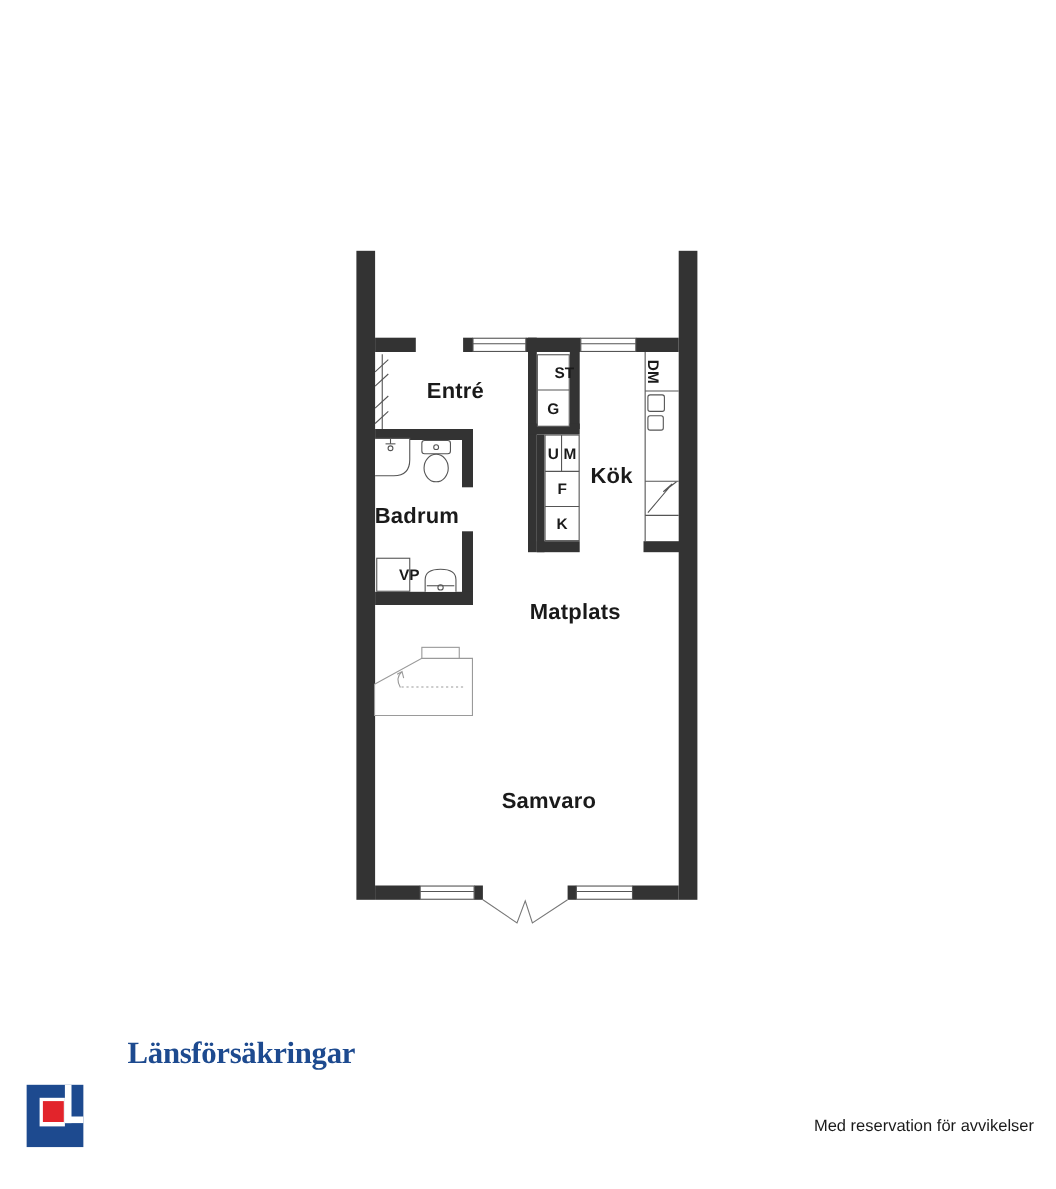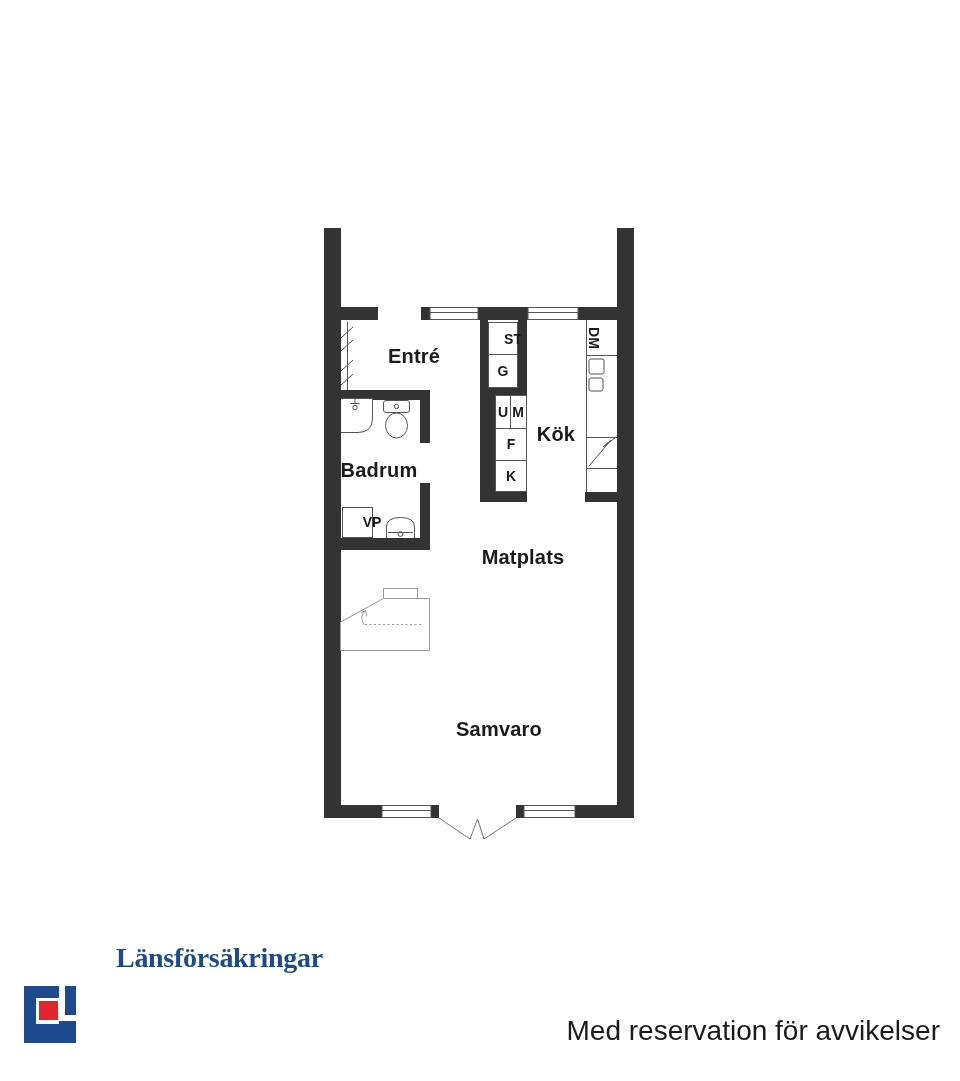--- a/index.html
+++ b/index.html
@@ -22,21 +22,21 @@
   .furnf{stroke:var(--furniture);fill:#ffffff;stroke-width:1;}
   .plan-label{position:absolute;transform:translate(-50%,-50%);font-weight:bold;
               color:var(--label);white-space:nowrap;}
   .room{font-size:20px;letter-spacing:.2px;}
   .fixture{font-size:14px;}
   .dm-label{transform:translate(-50%,-50%) rotate(90deg);}
   .logo-icon{position:absolute;left:24px;top:986px;}
   .logo-text{position:absolute;left:82px;top:944px;font-family:"Liberation Serif",serif;
              font-weight:bold;font-size:28px;line-height:28.5px;color:var(--logo-blue);
              letter-spacing:-0.3px;margin-left:34px;}
-  .disclaimer{position:absolute;right:20px;top:1015px;font-size:28px;color:#1a1a1a;
+  .disclaimer{position:absolute;right:20px;top:1015px;font-size:15px;color:#1a1a1a;
               font-family:"Liberation Sans",sans-serif;}
 </style>
 </head>
 <body>
 
 <div class="page">
 
   <svg class="plan-svg" width="960" height="1081" viewBox="0 0 960 1081">
 
     <g class="w">

